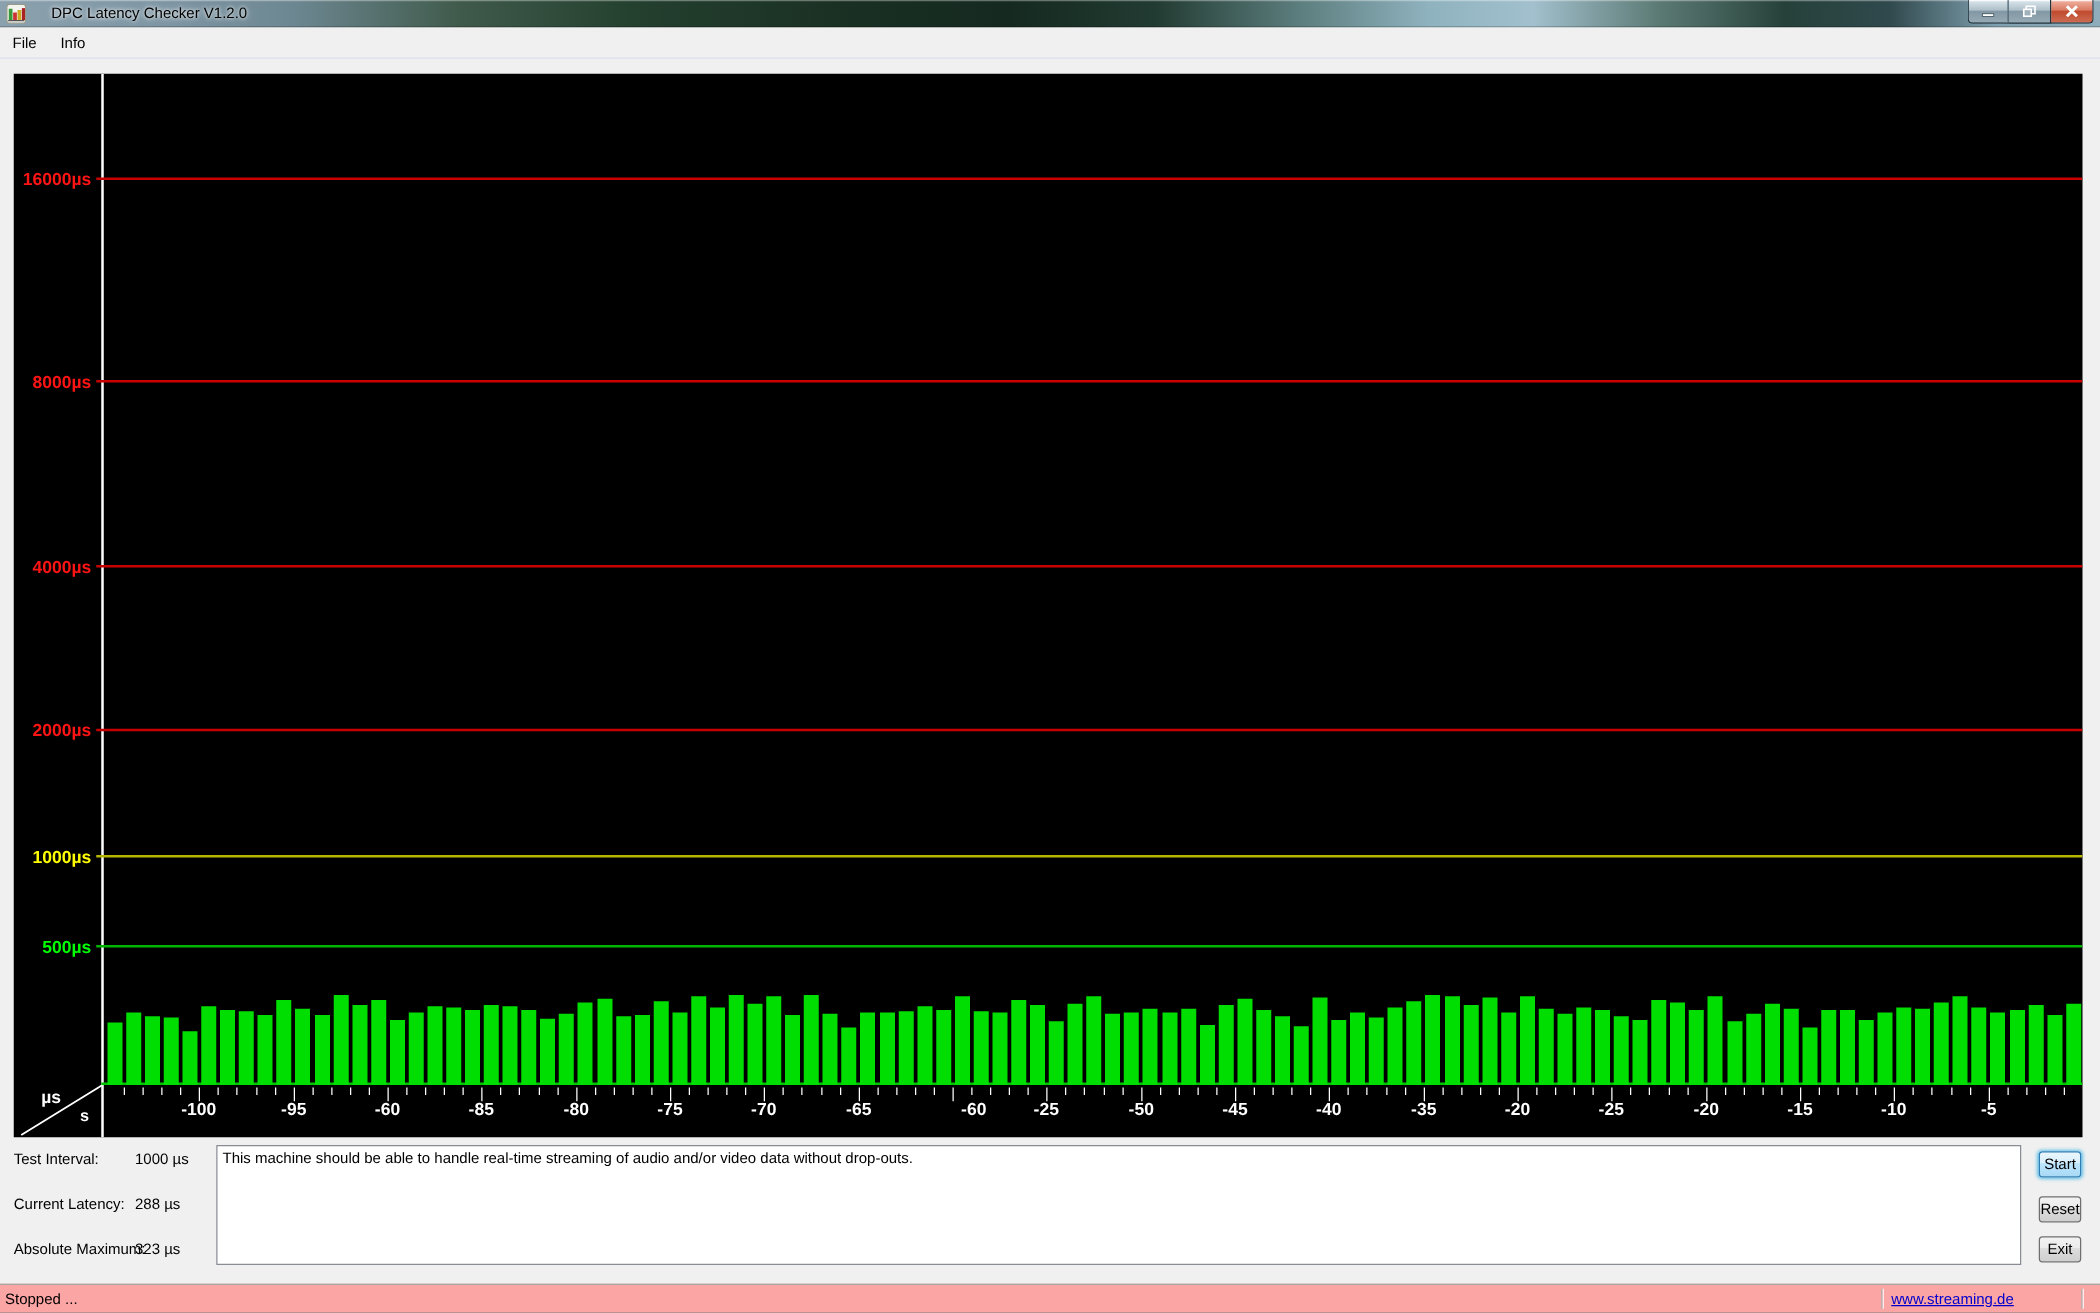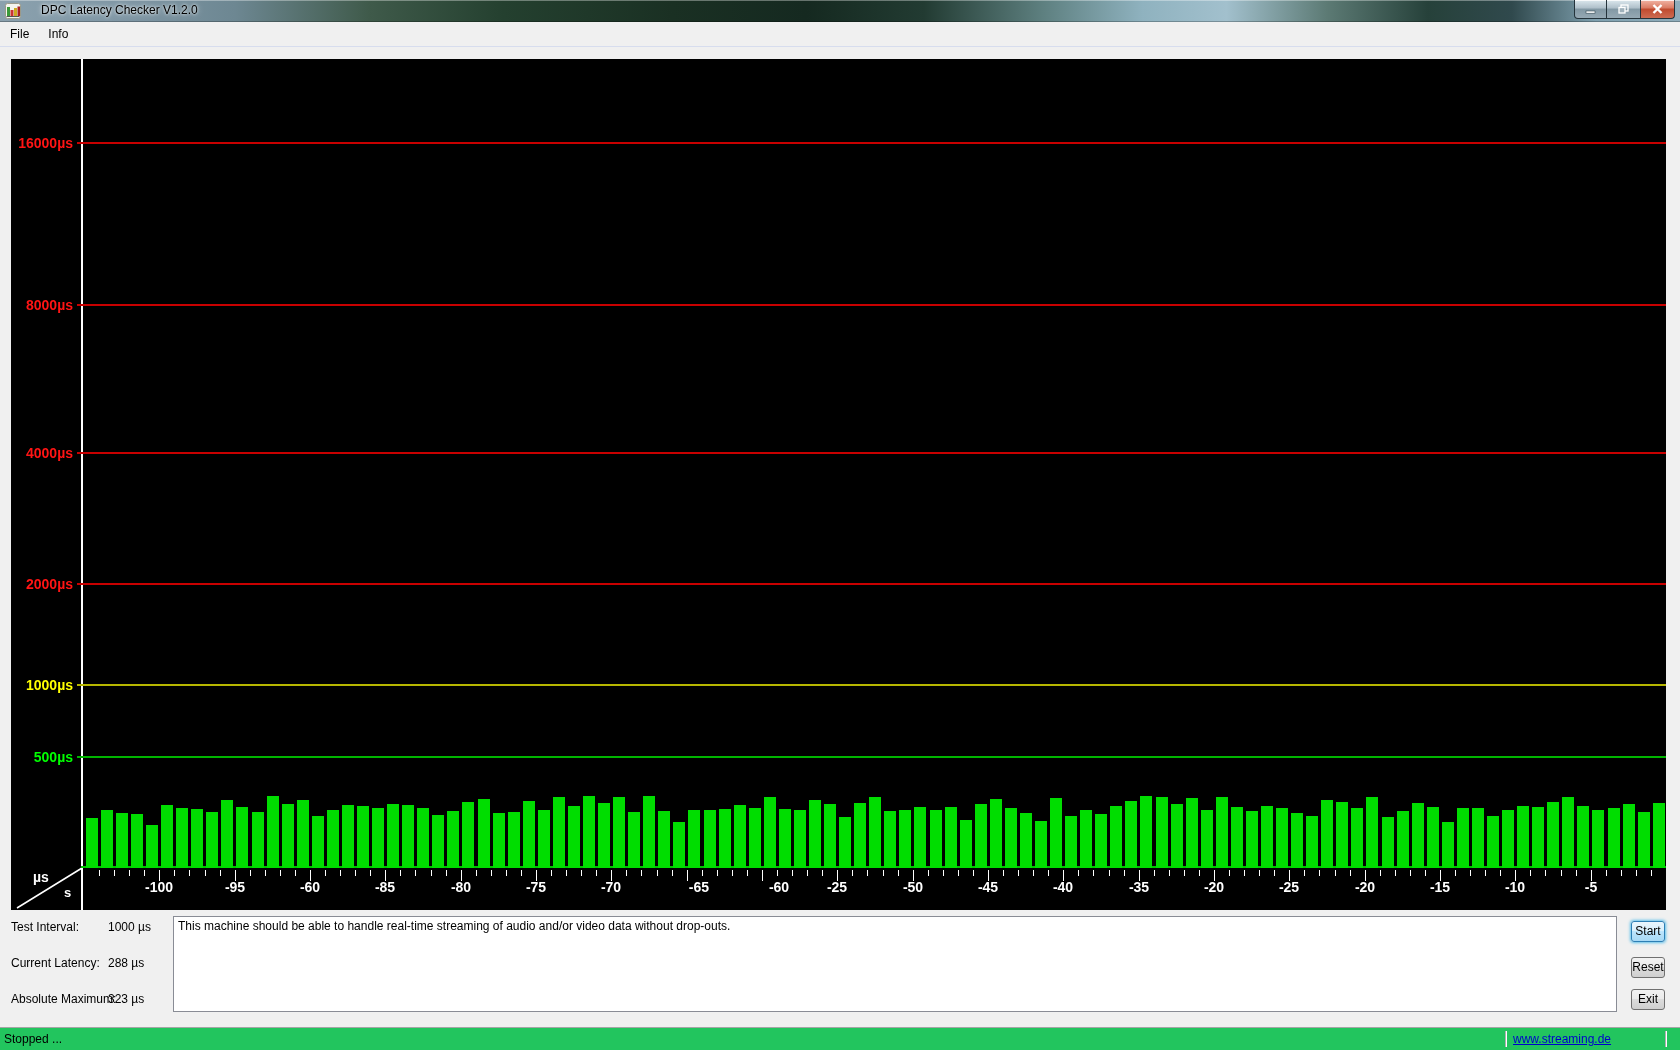--- a/index.html
+++ b/index.html
@@ -84,21 +84,21 @@
     background:linear-gradient(180deg,#f2f2f2 0%,#ebebeb 45%,#dddddd 46%,#cfcfcf 100%);
   }
   .act-btn.focused{
     border:1px solid #2d7fb5;
     background:linear-gradient(180deg,#eaf6fd 0%,#d9f0fc 45%,#bee6fd 46%,#a7d9f5 100%);
     box-shadow:0 0 3px 1px #5fc0ea;
   }
   
   .statusbar{
     position:absolute;left:0;top:1027px;width:1680px;height:23px;
-    background:#22c55e;border-top:1px solid #a5a5a5;box-sizing:border-box;
+    background:#fca5a5;border-top:1px solid #a5a5a5;box-sizing:border-box;
   }
   .status-text{position:absolute;left:4px;top:4px;font-size:12px;color:#000;}
   .sb-divider{position:absolute;top:3px;width:1px;height:16px;background:#b0b0b0;box-shadow:1px 0 0 #fff;}
   .sb-link{position:absolute;left:1513px;top:4px;font-size:12px;color:#0000cc;text-decoration:underline;cursor:pointer;}
 </style>
 </head>
 <body>
 
 <div class="titlebar">
   <span class="app-icon">
@@ -302,21 +302,21 @@
     <div class="x-tick" style="left: 555px; top: 811px; height: 6px;"></div>
     <div class="x-tick" style="left: 570px; top: 811px; height: 6px;"></div>
     <div class="x-tick" style="left: 585px; top: 811px; height: 6px;"></div>
     <div class="x-tick" style="left: 600px; top: 811px; height: 11px;"></div>
     <div class="x-tick-label" style="left: 578px;">-70</div>
     <div class="x-tick" style="left: 615px; top: 811px; height: 6px;"></div>
     <div class="x-tick" style="left: 630px; top: 811px; height: 6px;"></div>
     <div class="x-tick" style="left: 646px; top: 811px; height: 6px;"></div>
     <div class="x-tick" style="left: 661px; top: 811px; height: 6px;"></div>
     <div class="x-tick" style="left: 676px; top: 811px; height: 11px;"></div>
-    <div class="x-tick-label" style="left: 654px; text-align: right;">-65</div>
+    <div class="x-tick-label" style="left: 654px;">-65</div>
     <div class="x-tick" style="left: 691px; top: 811px; height: 6px;"></div>
     <div class="x-tick" style="left: 706px; top: 811px; height: 6px;"></div>
     <div class="x-tick" style="left: 721px; top: 811px; height: 6px;"></div>
     <div class="x-tick" style="left: 736px; top: 811px; height: 6px;"></div>
     <div class="x-tick" style="left: 751px; top: 811px; height: 11px;"></div>
     <div class="x-tick-label" style="left: 746px;">-60</div>
     <div class="x-tick" style="left: 766px; top: 811px; height: 6px;"></div>
     <div class="x-tick" style="left: 781px; top: 811px; height: 6px;"></div>
     <div class="x-tick" style="left: 796px; top: 811px; height: 6px;"></div>
     <div class="x-tick" style="left: 811px; top: 811px; height: 6px;"></div>

